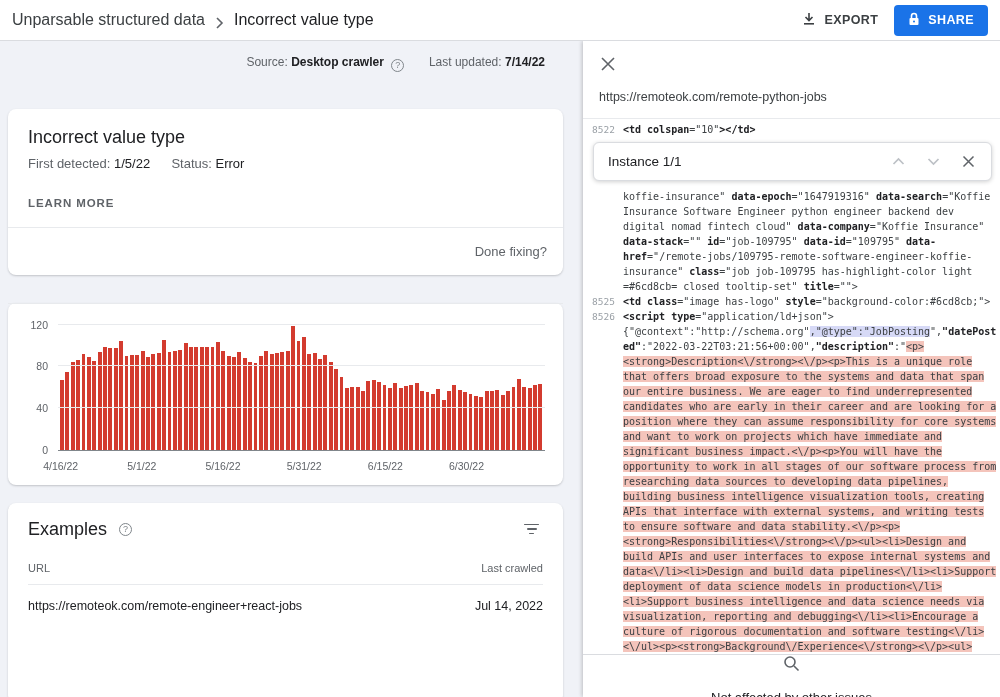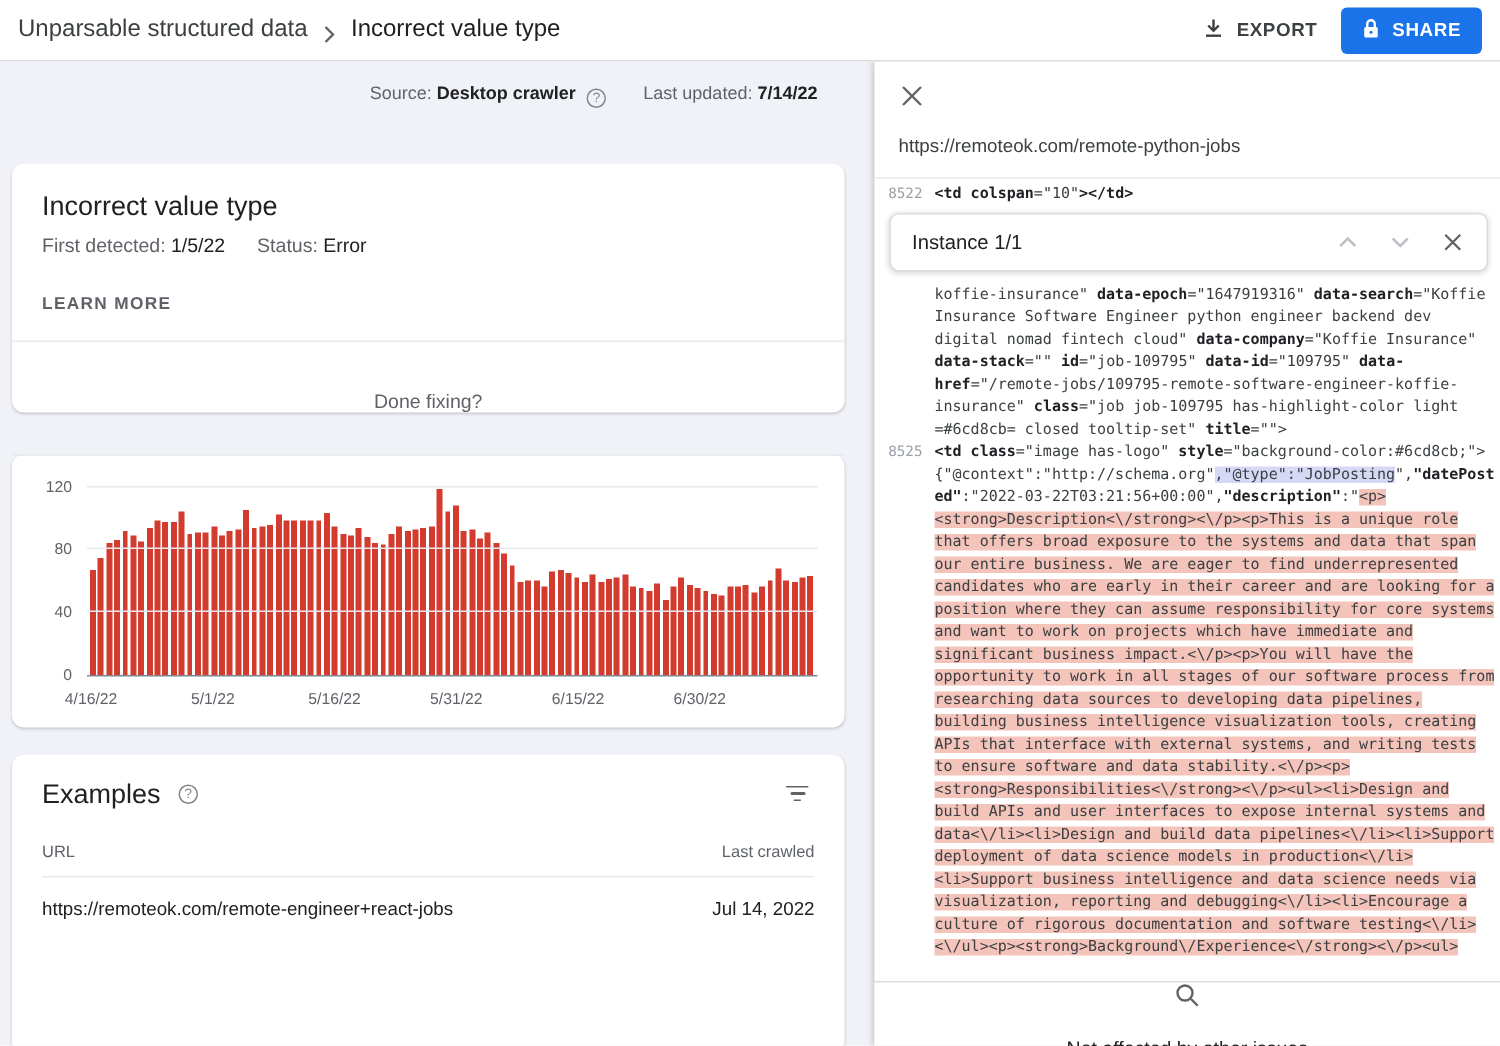--- a/index.html
+++ b/index.html
@@ -36,21 +36,21 @@
     box-shadow:0 1px 2px rgba(60,64,67,.25); }
   .card1 { margin-top:37px; }
   .card1-body { padding:18px 20px 16px; }
   .issue-title { font-size:18px; font-weight:500; color:#202124; }
   .issue-sub { margin-top:8px; font-size:13px; color:#5f6368; }
   .issue-sub b { color:#202124; font-weight:400; }
   .sub-gap { display:inline-block; width:14px; }
   .learn-more { margin-top:26px; font-size:11.5px; font-weight:700; color:#5f6368;
     letter-spacing:.9px; cursor:pointer; display:inline-block; }
   .card1-footer { border-top:1px solid #e8eaed; height:48px; display:flex;
-    align-items:center; justify-content:flex-end; gap:16px; padding:0 16px;flex-direction:column; }
+    align-items:center; justify-content:flex-end; gap:16px; padding:0 16px; }
   .done-fixing { font-size:13px; color:#5f6368; }
   .validate-btn { background:#37474f; color:#fff; border:none; border-radius:3px;
     padding:8px 12px; font-family:inherit; font-size:12px; font-weight:700;
     letter-spacing:.3px; cursor:pointer; }
 
   .card2 { margin-top:28px; }
   .card2-head { padding:16px 20px 14px; }
   .affected-label { font-size:12px; color:#c5221f; }
   .affected-count { font-size:28px; color:#c5221f; margin-top:6px; }
   .card2-chart { border-top:1px solid #e8eaed; padding:22px 18px 34px 50px; }
@@ -354,20 +354,24 @@
     <div id="code-rest">
         <div class="code-row">
           <span class="gutter"></span>
           <span class="code-text"><span>koffie-insurance" </span><span class="b">data-epoch</span><span>="1647919316" </span><span class="b">data-search</span><span>="Koffie Insurance Software Engineer python engineer backend dev digital nomad fintech cloud" </span><span class="b">data-company</span><span>="Koffie Insurance" </span><span class="b">data-stack</span><span>="" </span><span class="b">id</span><span>="job-109795" </span><span class="b">data-id</span><span>="109795" </span><span class="b">data-href</span><span>="/remote-jobs/109795-remote-software-engineer-koffie-insurance" </span><span class="b">class</span><span>="job job-109795 has-highlight-color light =#6cd8cb= closed tooltip-set" </span><span class="b">title</span><span>=""&gt;</span></span>
         </div>
         <div class="code-row">
           <span class="gutter">8525</span>
           <span class="code-text"><span class="b">&lt;td class</span><span>="image has-logo" </span><span class="b">style</span><span>="background-color:#6cd8cb;"&gt;</span></span>
         </div>
         <div class="code-row">
+          <span class="gutter">8526</span>
+          <span class="code-text"><span class="b">&lt;script type</span><span>="application/ld+json"&gt;</span></span>
+        </div>
+        <div class="code-row">
           <span class="gutter"></span>
           <span class="code-text"><span>{"@context":"http://schema.org"</span><span class="hl-blue">,"@type":"JobPosting</span><span>",</span><span class="b">"datePosted"</span><span>:"2022-03-22T03:21:56+00:00",</span><span class="b">"description"</span><span>:"</span><span class="hl-red">&lt;p&gt;&lt;strong&gt;Description&lt;\/strong&gt;&lt;\/p&gt;&lt;p&gt;This is a unique role that offers broad exposure to the systems and data that span our entire business. We are eager to find underrepresented candidates who are early in their career and are looking for a position where they can assume responsibility for core systems and want to work on projects which have immediate and significant business impact.&lt;\/p&gt;&lt;p&gt;You will have the opportunity to work in all stages of our software process from researching data sources to developing data pipelines, building business intelligence visualization tools, creating APIs that interface with external systems, and writing tests to ensure software and data stability.&lt;\/p&gt;&lt;p&gt;&lt;strong&gt;Responsibilities&lt;\/strong&gt;&lt;\/p&gt;&lt;ul&gt;&lt;li&gt;Design and build APIs and user interfaces to expose internal systems and data&lt;\/li&gt;&lt;li&gt;Design and build data pipelines&lt;\/li&gt;&lt;li&gt;Support deployment of data science models in production&lt;\/li&gt;&lt;li&gt;Support business intelligence and data science needs via visualization, reporting and debugging&lt;\/li&gt;&lt;li&gt;Encourage a culture of rigorous documentation and software testing&lt;\/li&gt;&lt;\/ul&gt;&lt;p&gt;&lt;strong&gt;Background\/Experience&lt;\/strong&gt;&lt;\/p&gt;&lt;ul&gt;</span></span>
         </div>
       </div>
   </div>
 
   <div class="panel-footer">
     <span>
       <svg width="17" height="17" viewBox="0 0 17 17">
           <circle cx="7" cy="7" r="5" fill="none" stroke="#5f6368" stroke-width="1.6"></circle>

